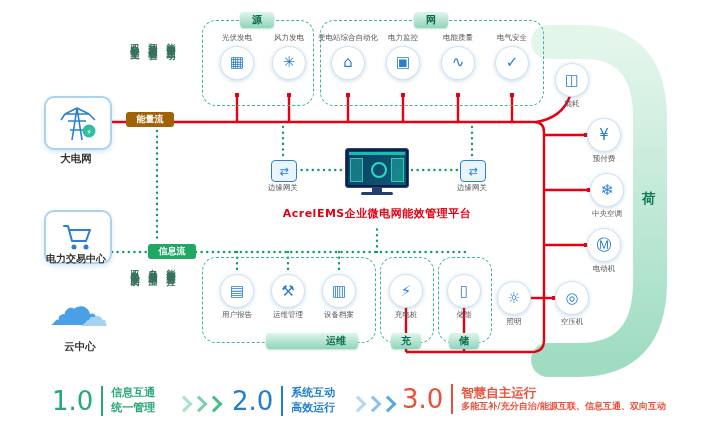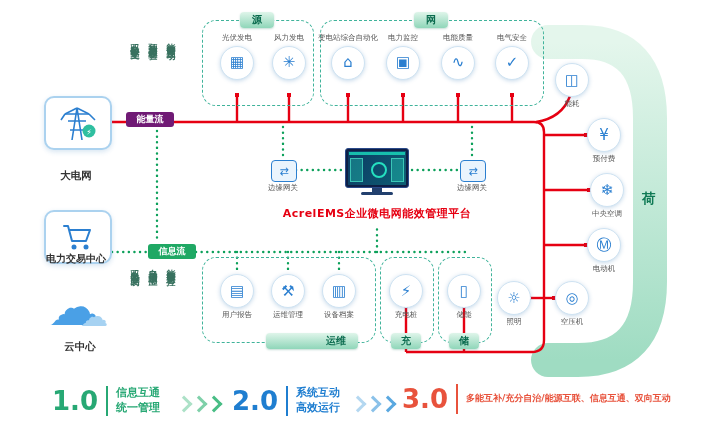--- a/index.html
+++ b/index.html
@@ -35,21 +35,21 @@
           padding:2px;box-sizing:border-box;}
   .mscreen{width:100%;height:100%;background:linear-gradient(120deg,#0c3a63,#0d5f74);position:relative;overflow:hidden;}
   .mbar{position:absolute;top:1px;left:1px;right:1px;height:3px;background:#1ad3b8;opacity:.85;}
   .mpanelL{position:absolute;left:2px;top:7px;width:11px;height:22px;background:rgba(40,220,190,.35);border:1px solid rgba(90,255,220,.55);}
   .mpanelR{position:absolute;right:2px;top:7px;width:11px;height:22px;background:rgba(40,220,190,.35);border:1px solid rgba(90,255,220,.55);}
   .mring{position:absolute;left:23px;top:11px;width:12px;height:12px;border:2px solid #25e0c0;border-radius:50%;}
   .mstand{position:absolute;left:27px;top:40px;width:10px;height:5px;background:#22406e;}
   .mbase{position:absolute;left:16px;top:44px;width:32px;height:3px;border-radius:2px;background:#22406e;}
   
   .leg{position:absolute;display:flex;align-items:center;}
-  .legnum{font-size:26px;font-weight:700;line-height:1;}
+  .legnum{font-size:26px;font-weight:400;line-height:1;}
   .legdiv{width:2px;height:30px;margin:0 8px;}
   .leglines{display:flex;flex-direction:column;justify-content:space-between;}
   .legline{font-size:11px;font-weight:700;line-height:1.35;}
   .legline-big{font-size:12.5px;font-weight:800;line-height:1.3;}
   .legline-small{font-size:9px;font-weight:600;line-height:1.3;}
   .chevgrp{position:absolute;display:flex;}
   .chev{display:inline-block;width:9px;height:9px;border-top:3px solid;border-right:3px solid;
         transform:rotate(45deg);margin-right:3px;}
   .cloudbig{font-size:52px;color:#4aa0e6;line-height:.9;}
   .cloudsmall{position:absolute;left:32px;top:20px;font-size:28px;color:#a6d2f2;line-height:.9;}
@@ -240,40 +240,40 @@
     <svg width="44" height="40" viewBox="0 0 44 40">
       <g stroke="#2b7fd0" stroke-width="1.6" fill="none">
         <path d="M16 37 L21 5 L26 37"></path>
         <path d="M9 11 H33 M12 18 H30 M14 27 H28"></path>
         <path d="M21 5 L9 11 M21 5 L33 11 M9 11 L5 17 M33 11 L39 17"></path>
       </g>
       <circle cx="33" cy="28" r="6.5" fill="#2fbfa0"></circle>
       <text x="33" y="31.5" font-size="8" fill="#fff" text-anchor="middle">⚡</text>
     </svg>
   </div>
-  <div class="leftlabel" style="left:40px;top:169px;width:72px;">大电网</div>
+  <div class="leftlabel" style="left:40px;top:152px;width:72px;">大电网</div>
 
   <div class="leftbox" style="left:44px;top:210px;">
     <svg width="34" height="32" viewBox="0 0 34 32">
       <g stroke="#2b7fd0" stroke-width="2" fill="none" stroke-linecap="round" stroke-linejoin="round">
         <path d="M3 5 h4 l4 15 h14 l4 -11 H9"></path>
       </g>
       <circle cx="13" cy="26" r="2.5" fill="#2b7fd0"></circle>
       <circle cx="25" cy="26" r="2.5" fill="#2b7fd0"></circle>
     </svg>
   </div>
   <div class="leftlabel" style="left:26px;top:252px;width:100px;font-size:10px;">电力交易中心</div>
 
   <div class="abs" style="left:48px;top:284px;width:70px;height:52px;">
     <span class="cloudbig">☁</span>
     <span class="cloudsmall">☁</span>
   </div>
   <div class="leftlabel" style="left:44px;top:340px;width:72px;">云中心</div>
 
-  <div class="flowpill" style="left:126px;top:112px;width:48px;background:#701a75;">能量流</div>
+  <div class="flowpill" style="left:126px;top:112px;width:48px;background:#a16207;">能量流</div>
   <div class="flowpill" style="left:148px;top:244px;width:48px;background:#1fa864;">信息流</div>
 
   <div class="vtext" style="left:128px;top:36px;">双向数据交互</div>
   <div class="vtext" style="left:146px;top:36px;">预测结果校验</div>
   <div class="vtext" style="left:164px;top:36px;">能量调度互动</div>
   <div class="vtext" style="left:128px;top:262px;">双向电能交易</div>
   <div class="vtext" style="left:146px;top:262px;">自动需求响应</div>
   <div class="vtext" style="left:164px;top:262px;">能量智慧管控</div>
 
   <div class="gw" style="left:271px;top:160px;">⇄</div>
@@ -318,17 +318,18 @@
   </div>
   <div class="chevgrp" style="left:352px;top:398px;">
     <span class="chev" style="border-color:#5aa8e0;opacity:.45;"></span>
     <span class="chev" style="border-color:#5aa8e0;opacity:.7;"></span>
     <span class="chev" style="border-color:#5aa8e0;"></span>
   </div>
   <div class="leg" style="left:402px;top:384px;color:#e8523c;">
     <span class="legnum">3.0</span>
     <span class="legdiv" style="background:#e8523c;"></span>
     <span class="leglines">
+      <span class="legline-big">智慧自主运行</span>
       <span class="legline-small">多能互补/充分自治/能源互联、信息互通、双向互动</span>
     </span>
   </div>
 
 </div>
 
 </body></html>

